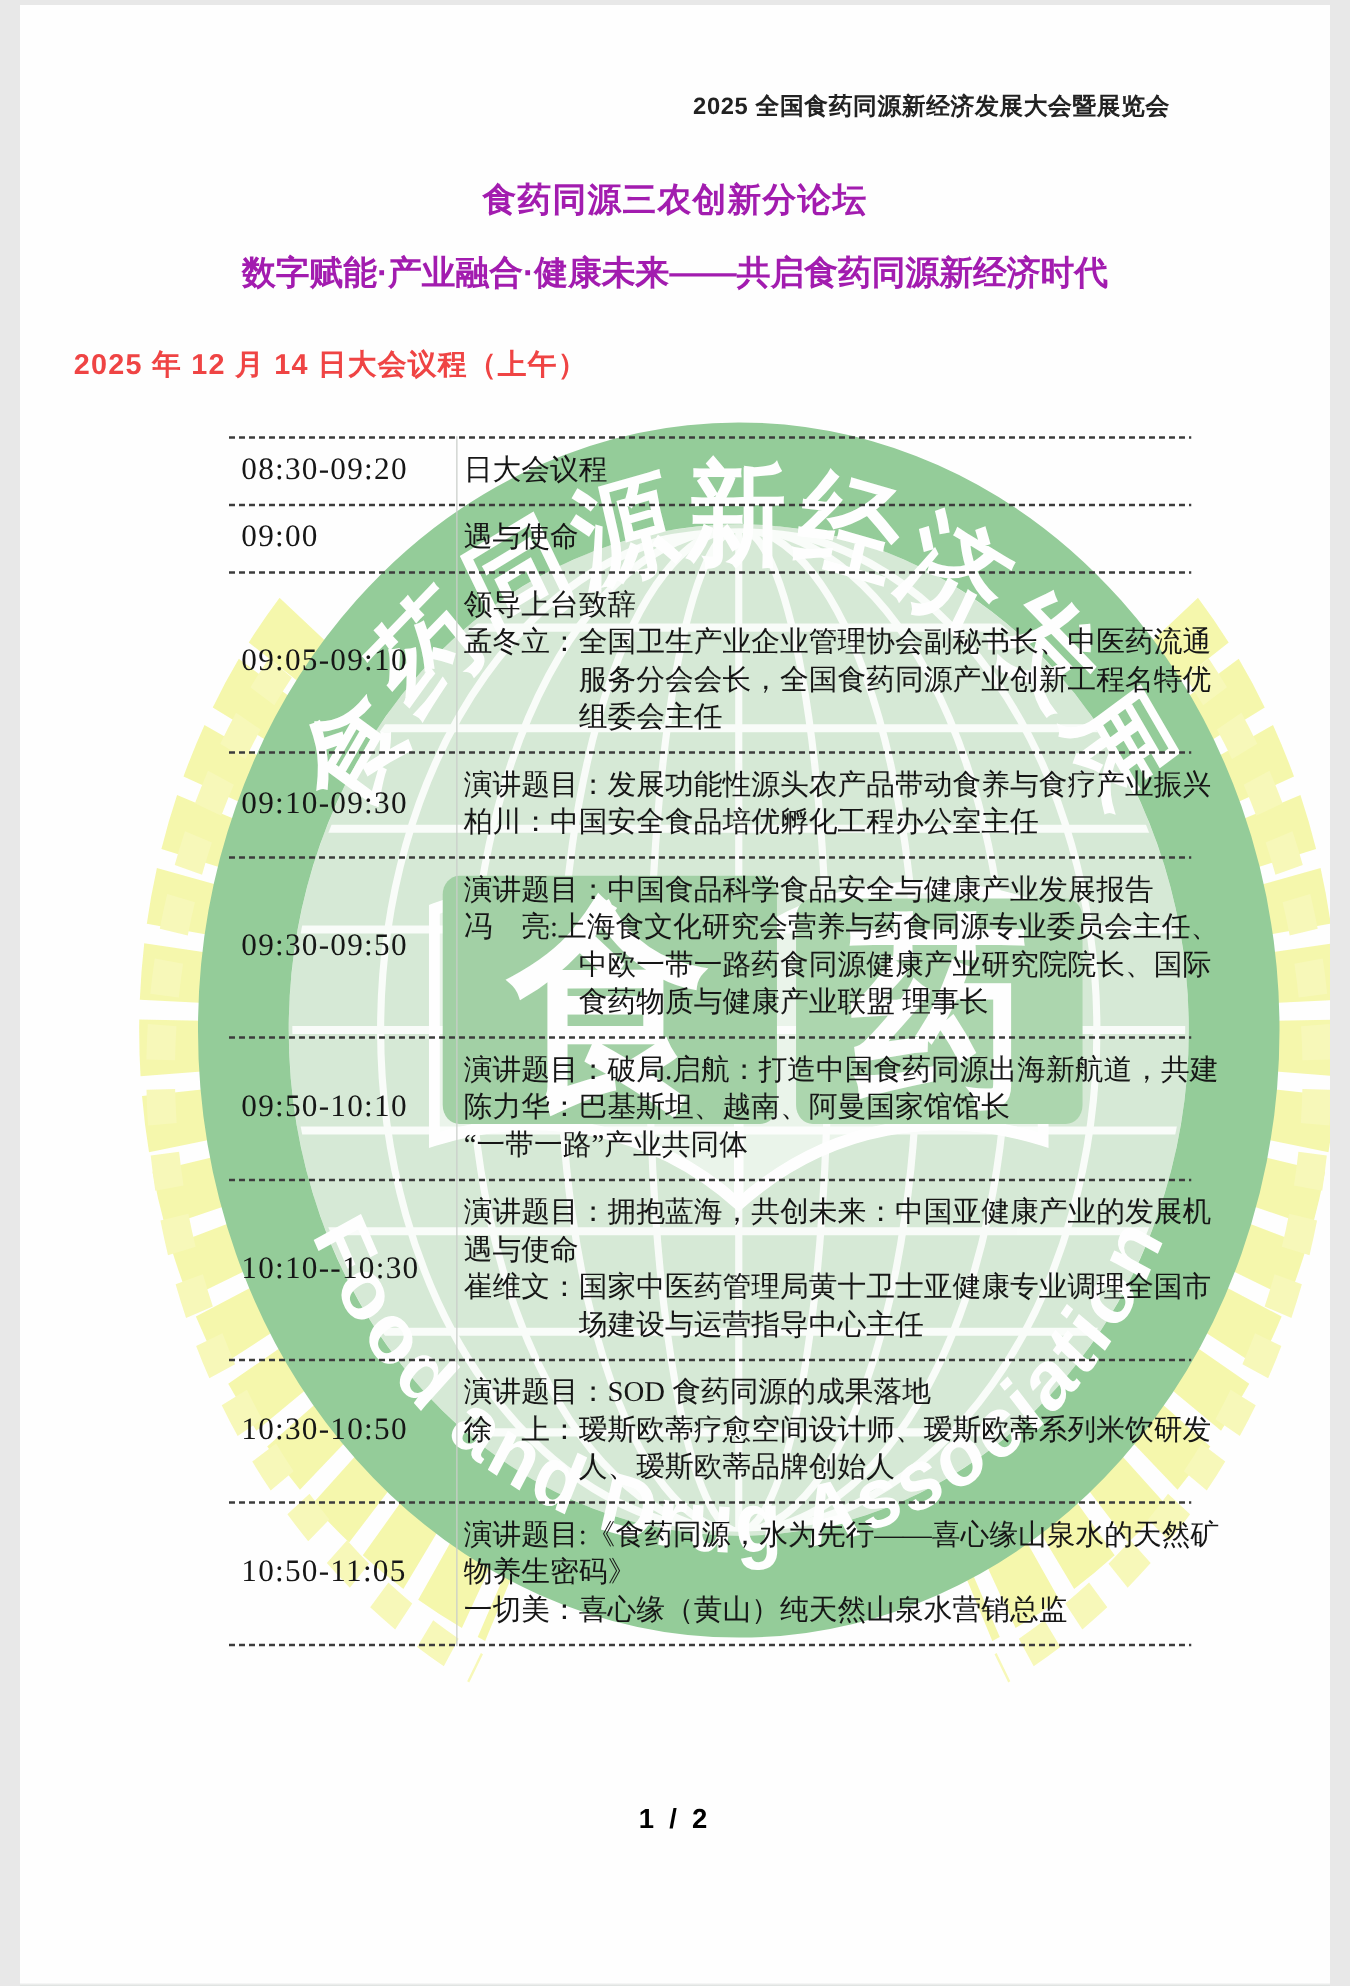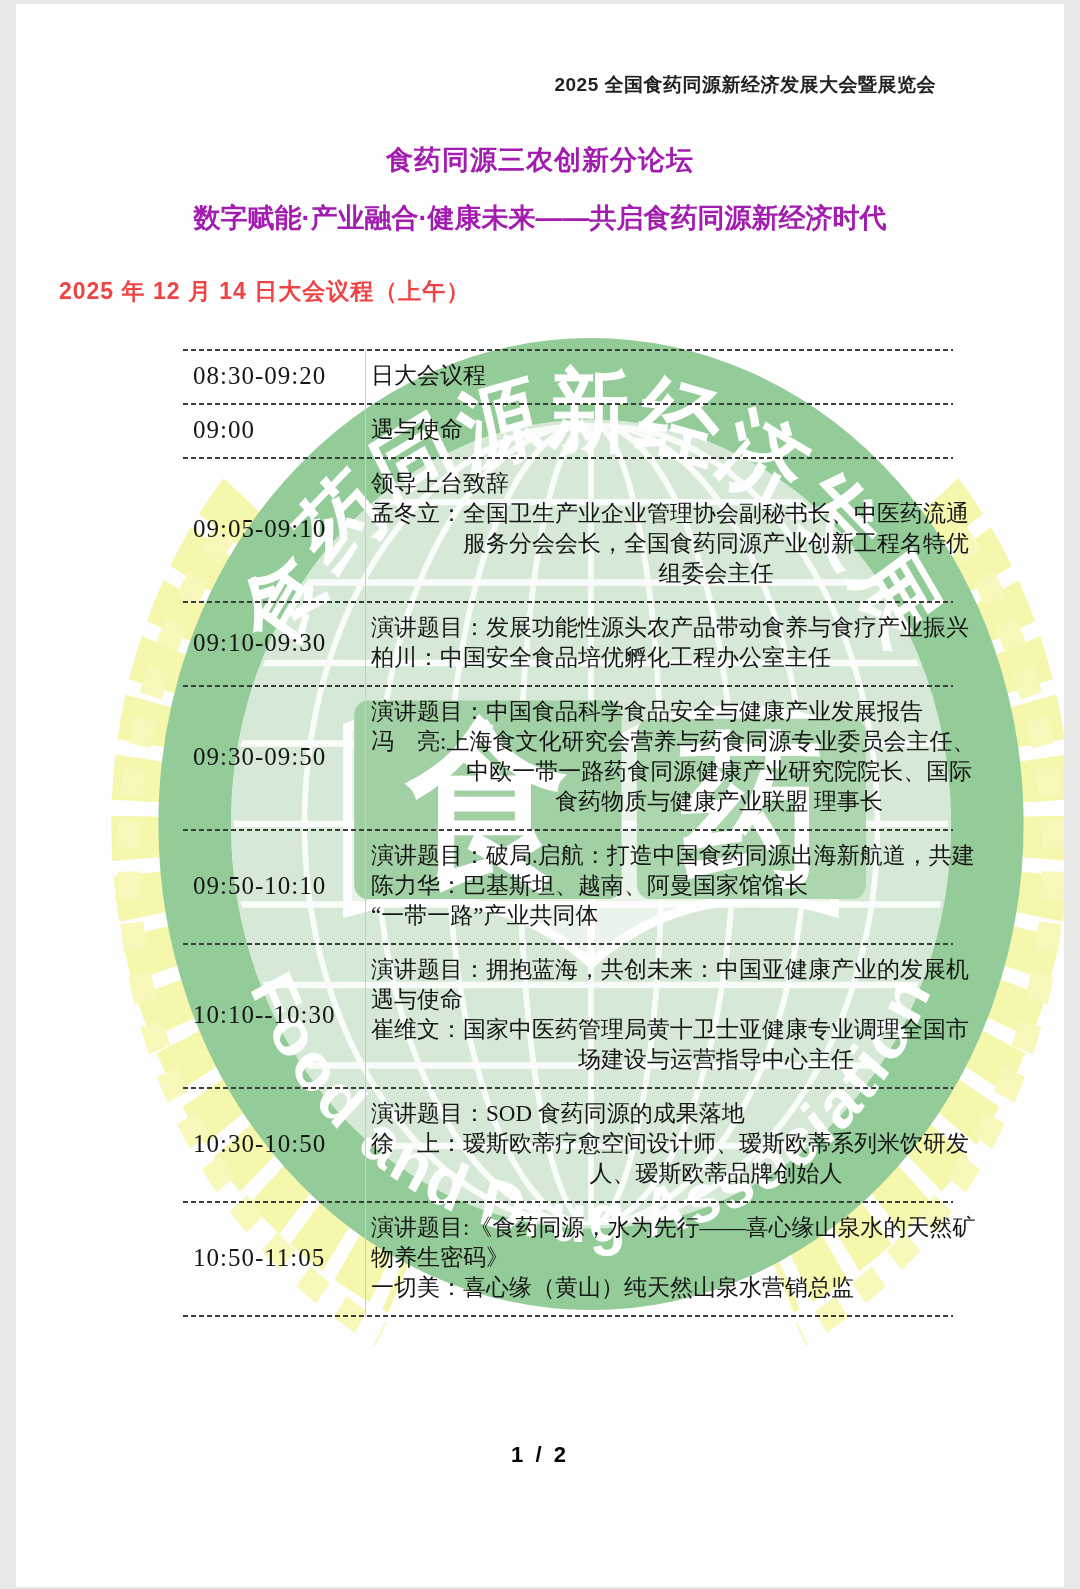--- a/index.html
+++ b/index.html
@@ -55,21 +55,21 @@
     padding:10px 4px 10px 10px; box-sizing:border-box;
     font-size:25px; letter-spacing:1px; color:#161616;
   }
   .content-cell{
     flex:1 1 auto; padding:12px 6px 12px 6px; box-sizing:border-box;
   }
   .content-line{
     font-size:23px; line-height:30px; color:#161616; white-space:nowrap;
   }
   .indent-0{padding-left:0;}
-  .indent-1{padding-left:92px;text-align:center;}
+  .indent-1{padding-left:92px;}
   .doc-footer{
     position:absolute; top:1438px; left:0; width:100%; text-align:center;
     font-family:"Liberation Sans","DejaVu Sans",sans-serif;
     font-size:22px; font-weight:600; letter-spacing:3px; color:#000000;
   }
   .photo-edge{
     position:absolute; left:0; bottom:0; width:100%; height:7px;
     background:linear-gradient(#fefefe,#aab3ae); z-index:2;
   }
 </style>

